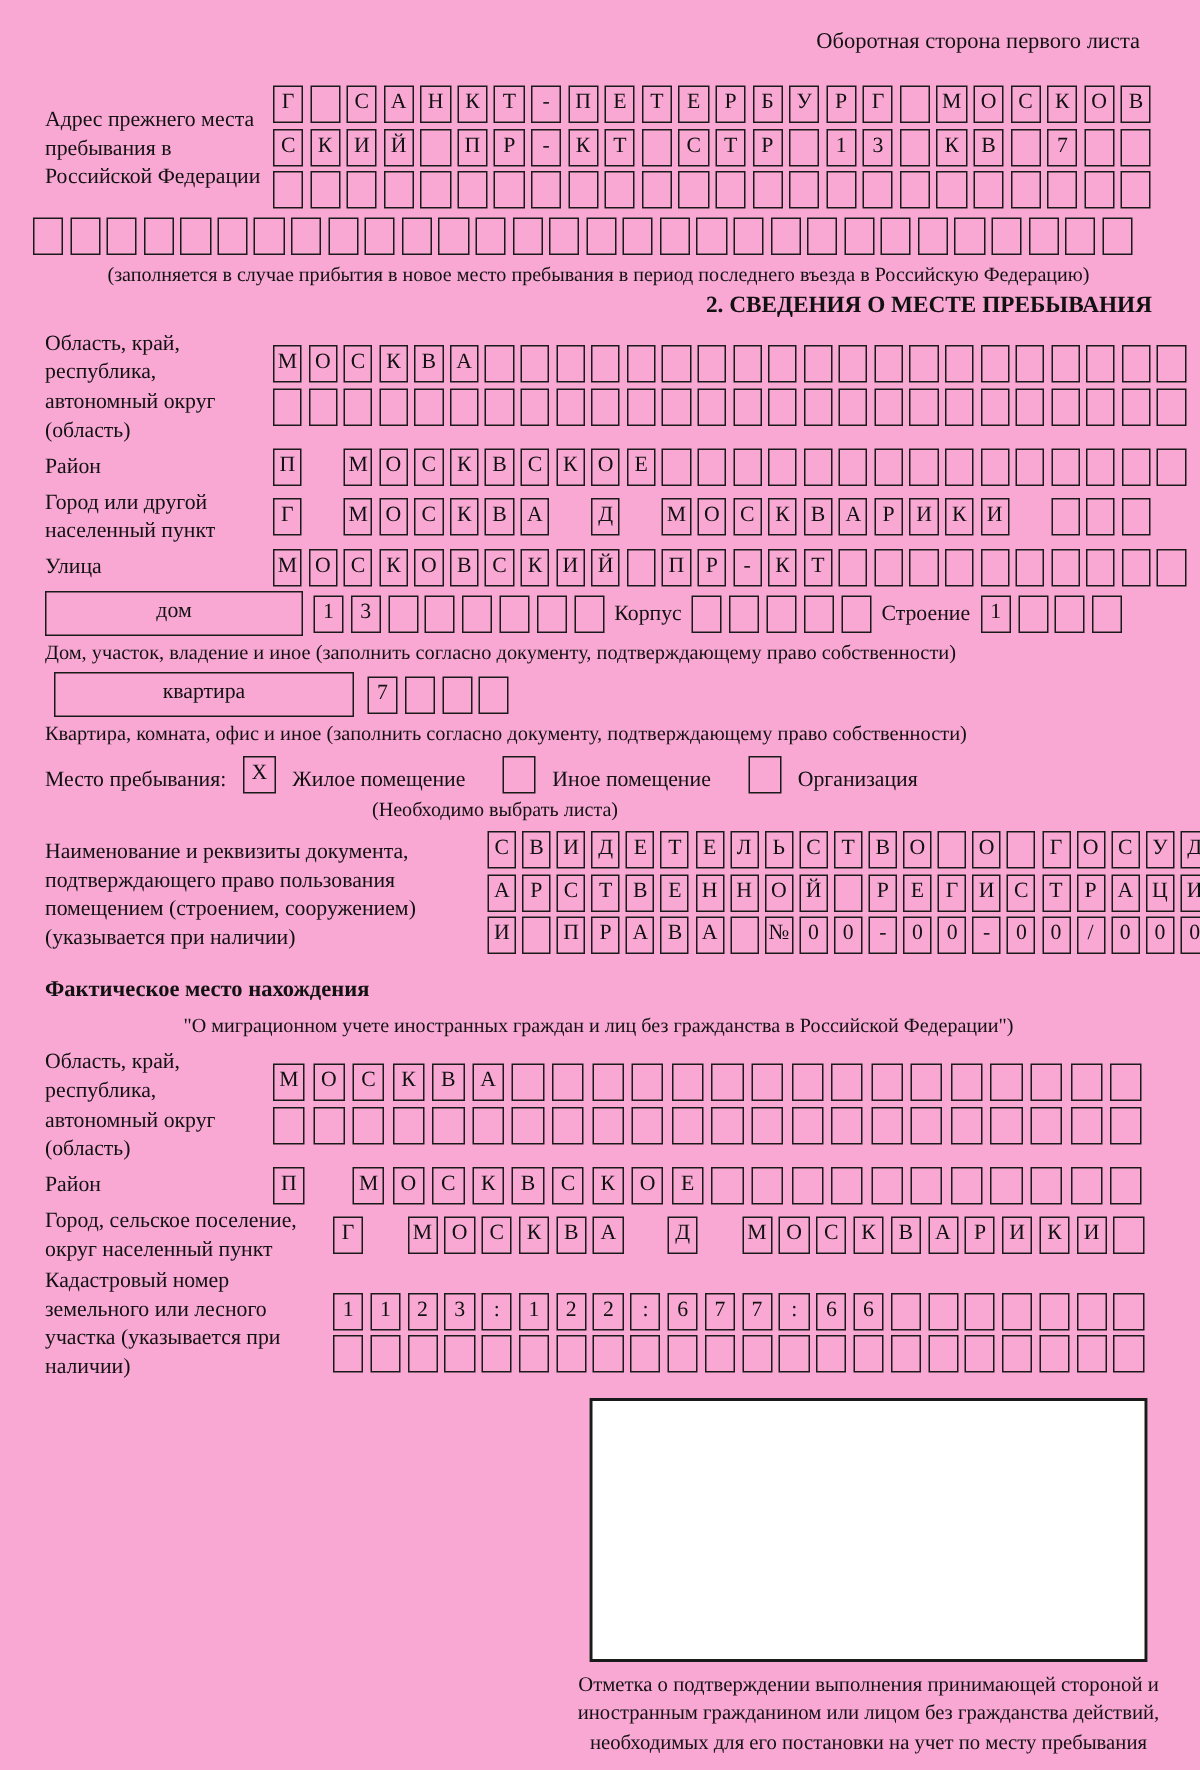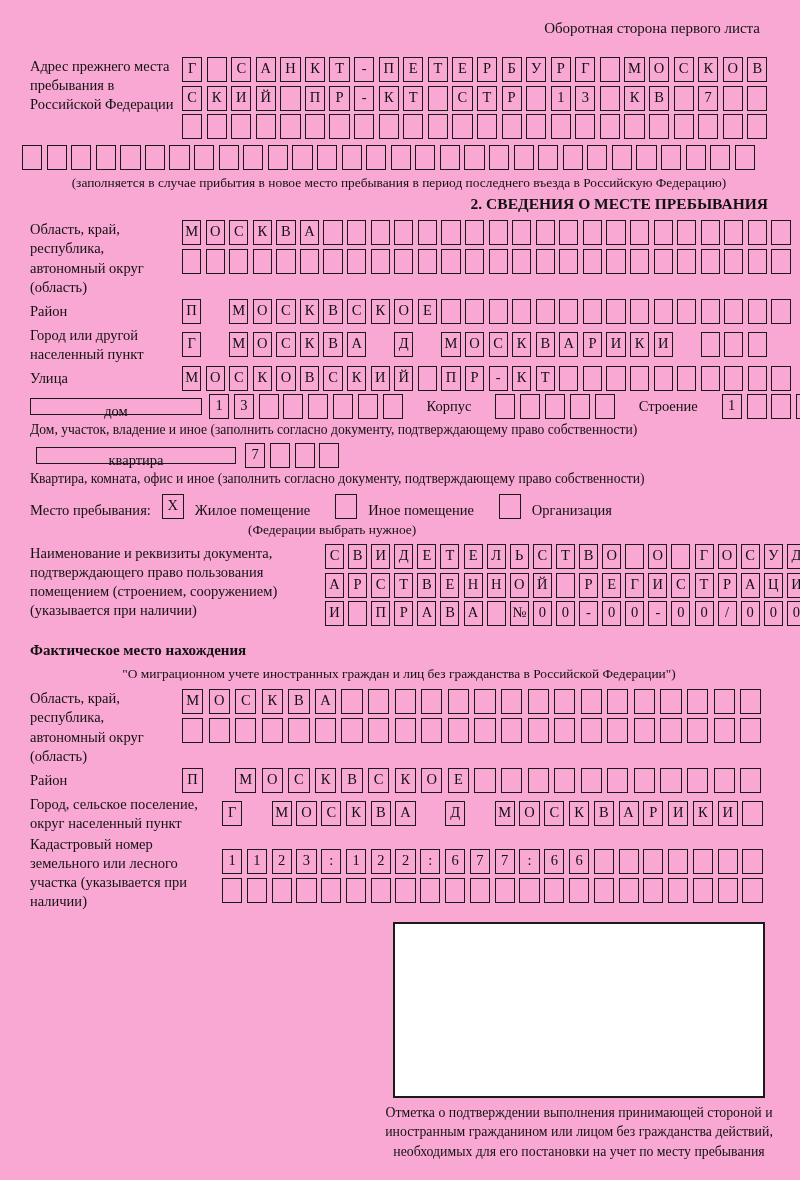--- a/index.html
+++ b/index.html
@@ -2,21 +2,21 @@
 <html><head>
 <meta charset="utf-8">
 <style>
   html,body{margin:0;padding:0;background:#fff;}
   .page{
     width:800px;height:1180px;position:relative;box-sizing:border-box;
     padding:6px 32px 0 30px;background:#f9a8d4;color:#111;
     font-family:"Liberation Serif","DejaVu Serif",serif;overflow:hidden;
   }
   .header-note{text-align:right;font-size:15px;padding-right:8px;margin-top:14px;margin-bottom:20px;}
-  .field{display:flex;margin-bottom:2px;align-items:flex-start;}
+  .field{display:flex;margin-bottom:2px;align-items:center;}
   .field.vcenter{align-items:center;}
   .label{flex:none;font-size:14.5px;line-height:1.32;}
   .w150{width:152px;} .w190{width:192px;} .w250{width:252px;}
   .rows{display:flex;flex-direction:column;}
   .rows .cellrow{margin-bottom:3.5px;}
   .cellrow{display:flex;gap:var(--g,4.5px);}
   .cell{
     flex:none;box-sizing:border-box;width:var(--w,20px);height:25px;
     border:1.8px solid #1a1a1a;font-size:14.5px;line-height:21px;text-align:center;
   }
@@ -27,28 +27,28 @@
   .sz-d{--w:21.2px;--g:5.4px;}
   .sz-d2{--w:20.2px;--g:4.6px;}
   .sz-e{--w:20px;--g:4.8px;}
   .cb{--w:22px;--g:0px;}
   .fullrow{margin-left:-8px;margin-bottom:4px;margin-top:1px;}
   .note{font-size:13.4px;text-align:center;line-height:1.4;}
   .section-title{font-weight:bold;font-size:15.5px;text-align:right;margin:3px 0 7px;}
   .fact-title{font-weight:bold;font-size:15px;text-align:left;margin:12px 0 6px;}
   .caption{font-size:13.6px;margin:1px 0 5px;}
   .labelbox{
-    flex:none;box-sizing:border-box;border:1.8px solid #1a1a1a;height:17px;
+    flex:none;box-sizing:border-box;border:1.8px solid #1a1a1a;height:30px;
     line-height:24px;text-align:center;font-size:14.5px;
   }
   .labelbox.dom{width:172px;margin-right:7px;}
   .labelbox.kv{width:200px;margin-left:6px;margin-right:9px;}
   .inlinerow{display:flex;align-items:center;margin:3px 0;}
   .inline-label{font-size:14.5px;white-space:nowrap;}
-  .mx{margin:0 24px;}
+  .mx{margin:0 7px;}
   .mestorow{display:flex;align-items:flex-end;margin-top:7px;}
   .mestorow .inline-label{margin-right:11px;}
   .mestorow .cellrow{margin-right:11px;}
   .opt-gap{width:14px;flex:none;}
   .choose-note{font-size:13.4px;margin:3px 0 6px 218px;}
   .doc-block{margin-top:6px;margin-bottom:2px;gap:43px;}
   .kad-rows{margin-top:14px;}
   .stamp-wrap{width:372px;margin-left:auto;margin-top:10px;margin-right:3px;}
   .stamp-box{width:372px;height:176px;border:2px solid #1a1a1a;box-sizing:border-box;background:#fff;}
   .stamp-caption{font-size:13.8px;text-align:center;line-height:1.42;margin-top:5px;width:400px;margin-left:-14px;}
@@ -387,21 +387,21 @@
     <span class="cellrow cb">
         <span class="cell"></span>
       </span>
     <span class="inline-label">Иное помещение</span>
     <span class="opt-gap"></span>
     <span class="cellrow cb">
         <span class="cell"></span>
       </span>
     <span class="inline-label">Организация</span>
   </div>
-  <div class="choose-note">(Федерации выбрать нужное)</div>
+  <div class="choose-note">(Необходимо выбрать листа)</div>
 
   <div class="field doc-block">
     <div class="label w250">Наименование и реквизиты документа, подтверждающего право пользования помещением (строением, сооружением) (указывается при наличии)</div>
     <div class="rows">
       <div class="cellrow sz-c">
           <span class="cell">С</span>
           <span class="cell">В</span>
           <span class="cell">И</span>
           <span class="cell">Д</span>
           <span class="cell">Е</span>

